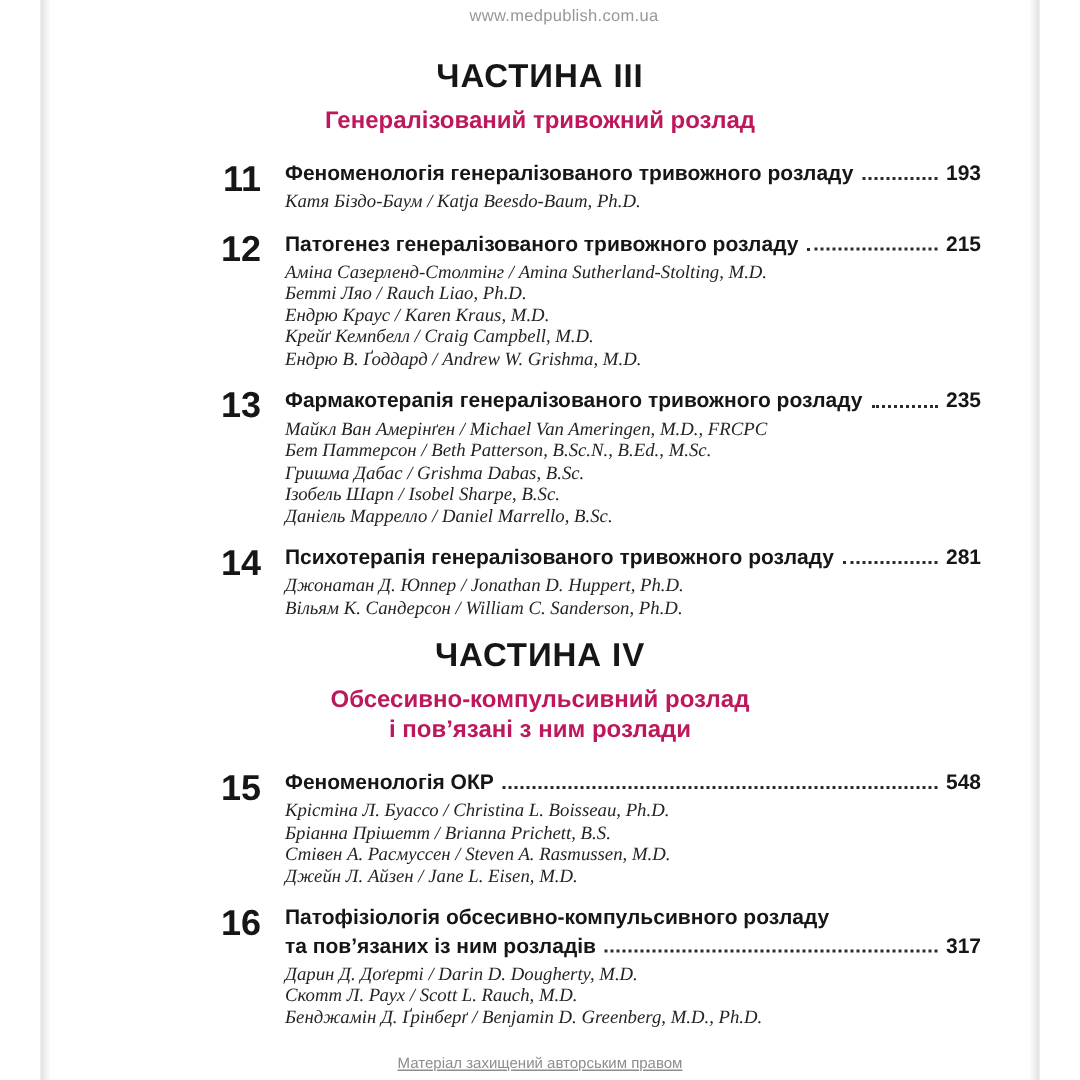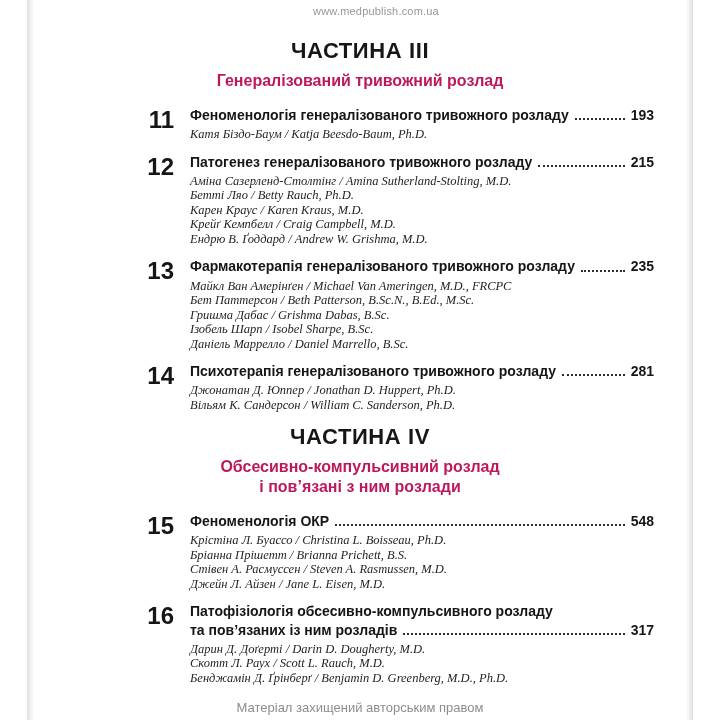--- a/index.html
+++ b/index.html
@@ -17,21 +17,21 @@
   .edge { position: absolute; top: 0; bottom: 0; width: 7px; pointer-events: none; }
   .edge.left  { left: 27px;  background: linear-gradient(to right, rgba(0,0,0,0.12), rgba(0,0,0,0)); }
   .edge.right { right: 27px; background: linear-gradient(to left,  rgba(0,0,0,0.12), rgba(0,0,0,0)); }
 
   .header-url {
     position: absolute; top: 5px; left: 16px; width: 100%;
     text-align: center; font-size: 11px; color: #979797; letter-spacing: 0.2px;
   }
   .footer-copyright {
     position: absolute; bottom: 5px; left: 0; width: 100%;
-    text-align: center; font-size: 13px; color: #8d8d8d;
+    text-align: center; font-size: 10px; color: #8d8d8d; text-decoration: underline;
   }
 
   .content { padding-top: 28px; }
 
   .part-title {
     text-align: center; font-weight: bold; font-size: 22px;
     letter-spacing: 0.6px; margin: 10px 0 7px 0; color: #161616;
   }
   .part-subtitle {
     text-align: center; font-weight: bold; font-size: 16px;
@@ -101,22 +101,22 @@
       <div class="chapter">
         <div class="ch-num">12</div>
         <div class="ch-body">
           <div class="title-line">
             <span class="ch-title">Патогенез генералізованого тривожного розладу</span>
             <span class="leader"></span>
             <span class="ch-page">215</span>
           </div>
           <div class="authors">
             <div class="author-line">Аміна Сазерленд-Столтінг / Amina Sutherland-Stolting, M.D.</div>
-            <div class="author-line">Бетті Ляо / Betty Rauch, Ph.D.</div>
-            <div class="author-line">Карен Краус / Karen Kraus, M.D.</div>
+            <div class="author-line">Бетті Ляо / Rauch Liao, Ph.D.</div>
+            <div class="author-line">Ендрю Краус / Karen Kraus, M.D.</div>
             <div class="author-line">Крейґ Кемпбелл / Craig Campbell, M.D.</div>
             <div class="author-line">Ендрю В. Ґоддард / Andrew W. Grishma, M.D.</div>
           </div>
         </div>
       </div>
 
       <div class="chapter">
         <div class="ch-num">13</div>
         <div class="ch-body">
           <div class="title-line">

